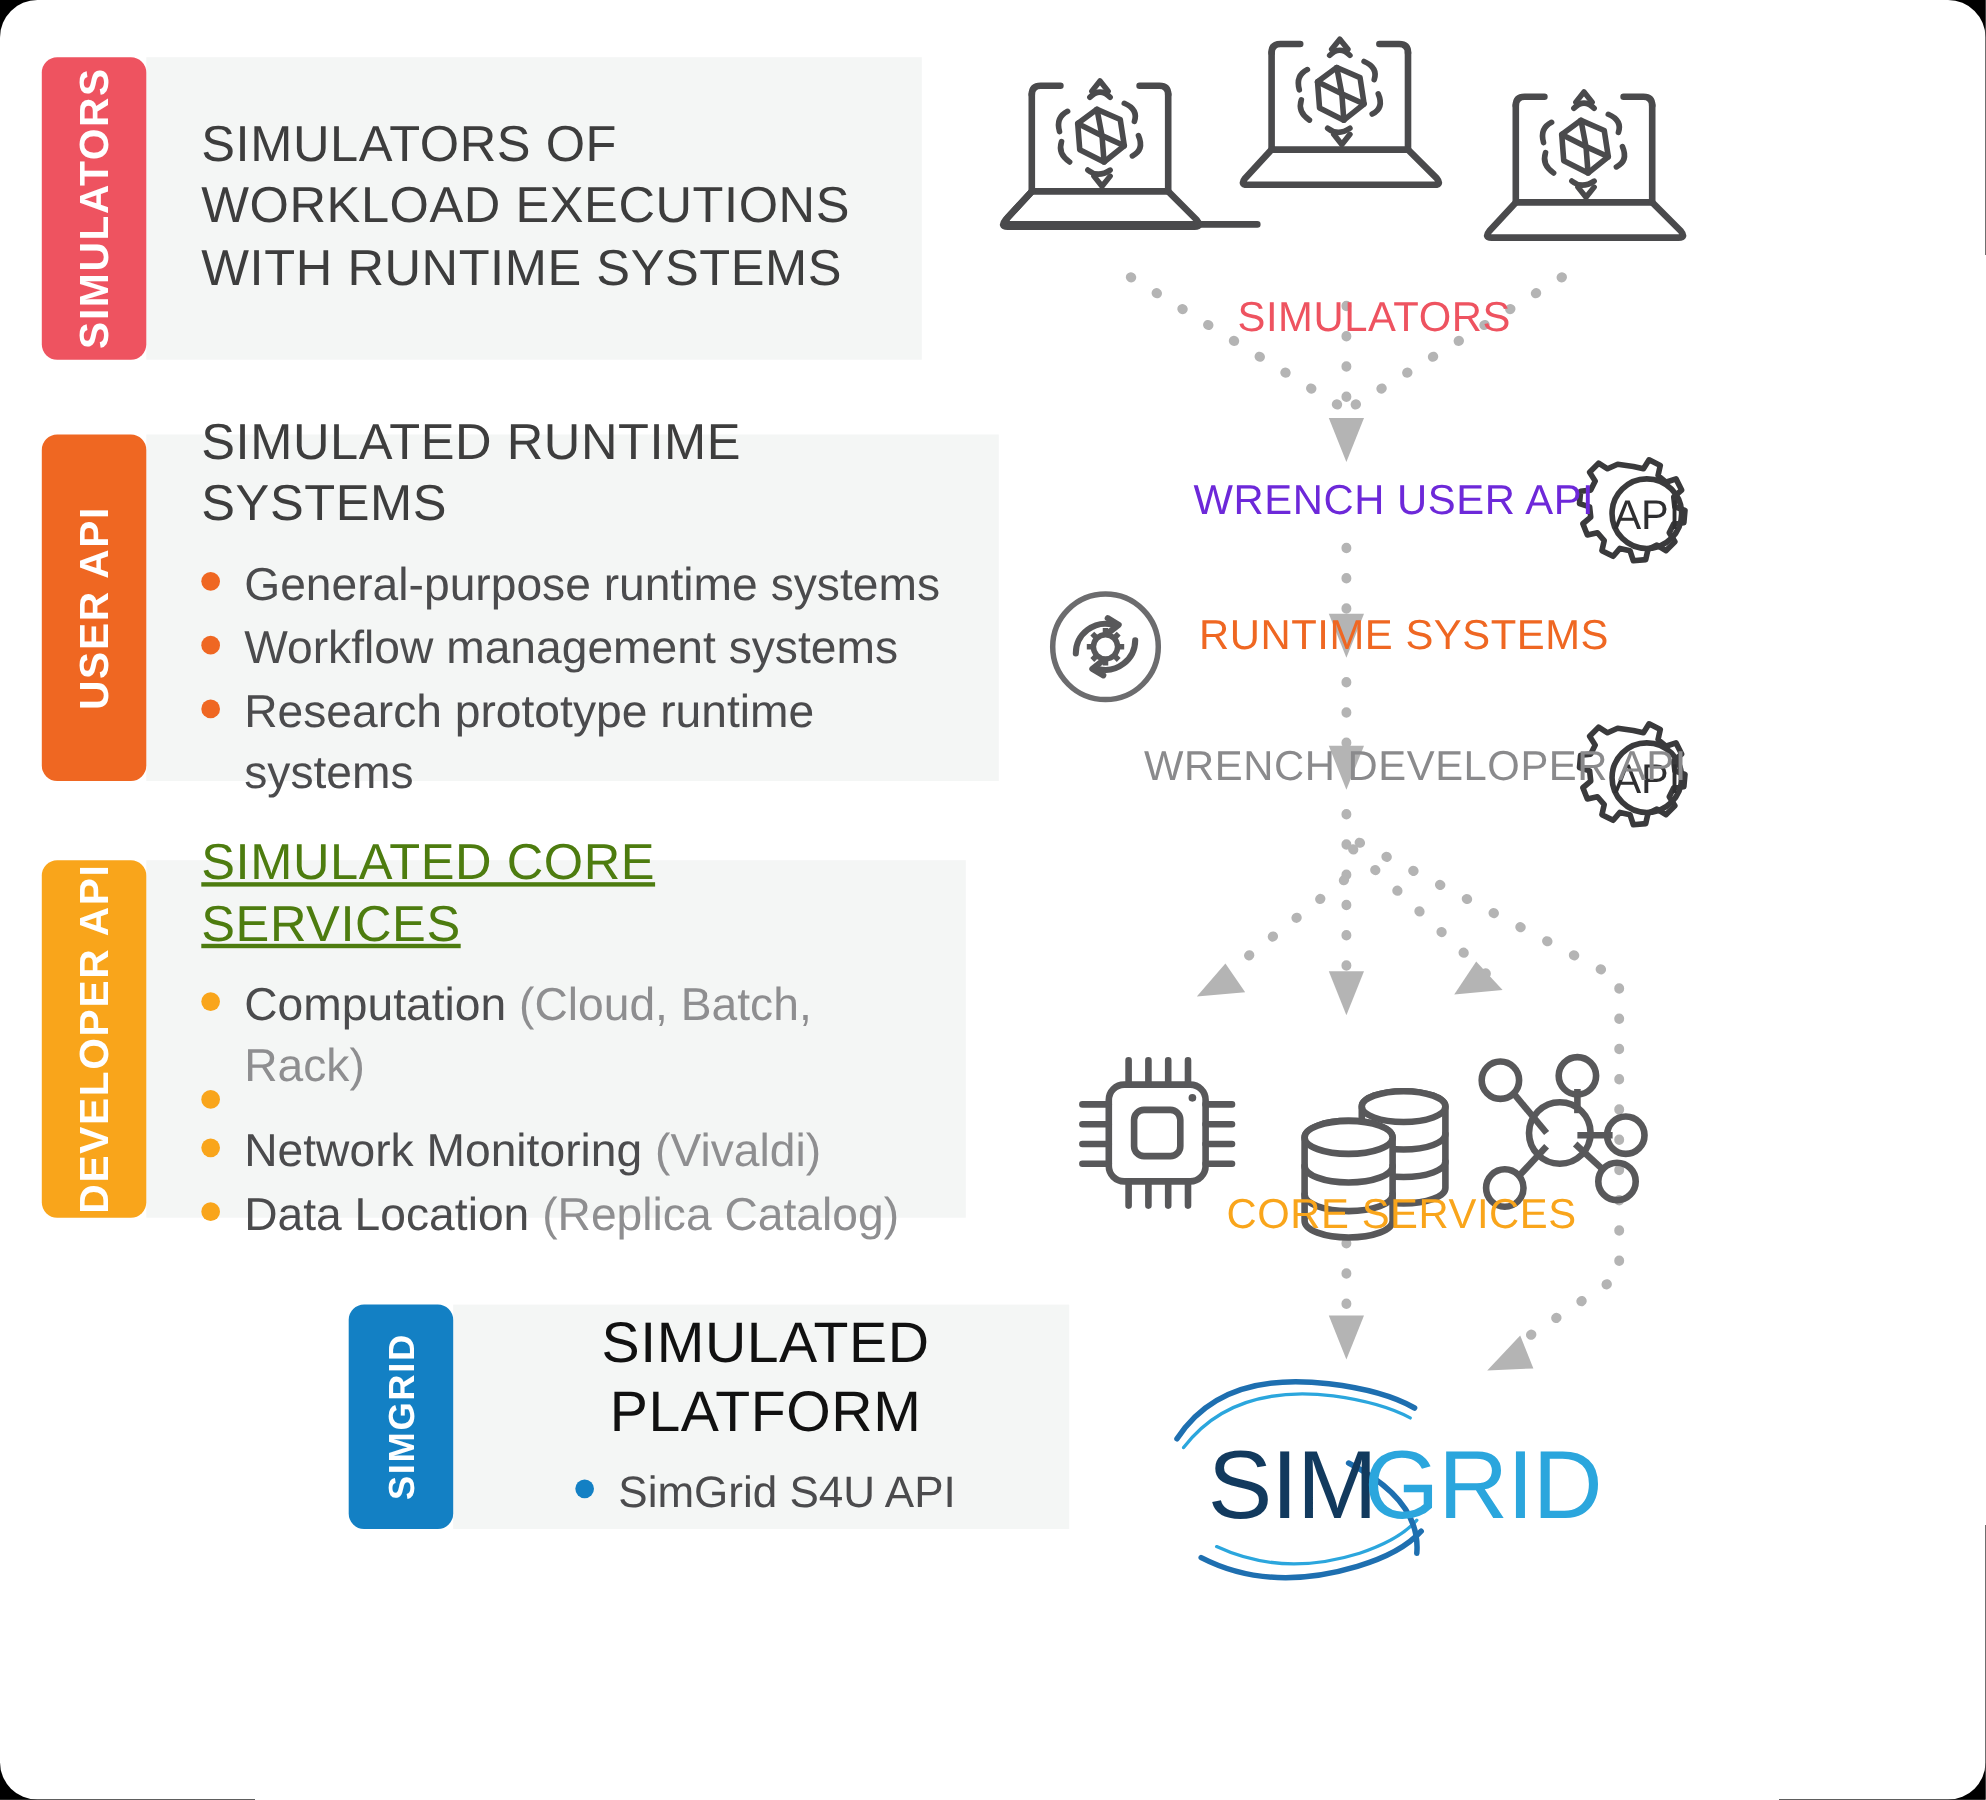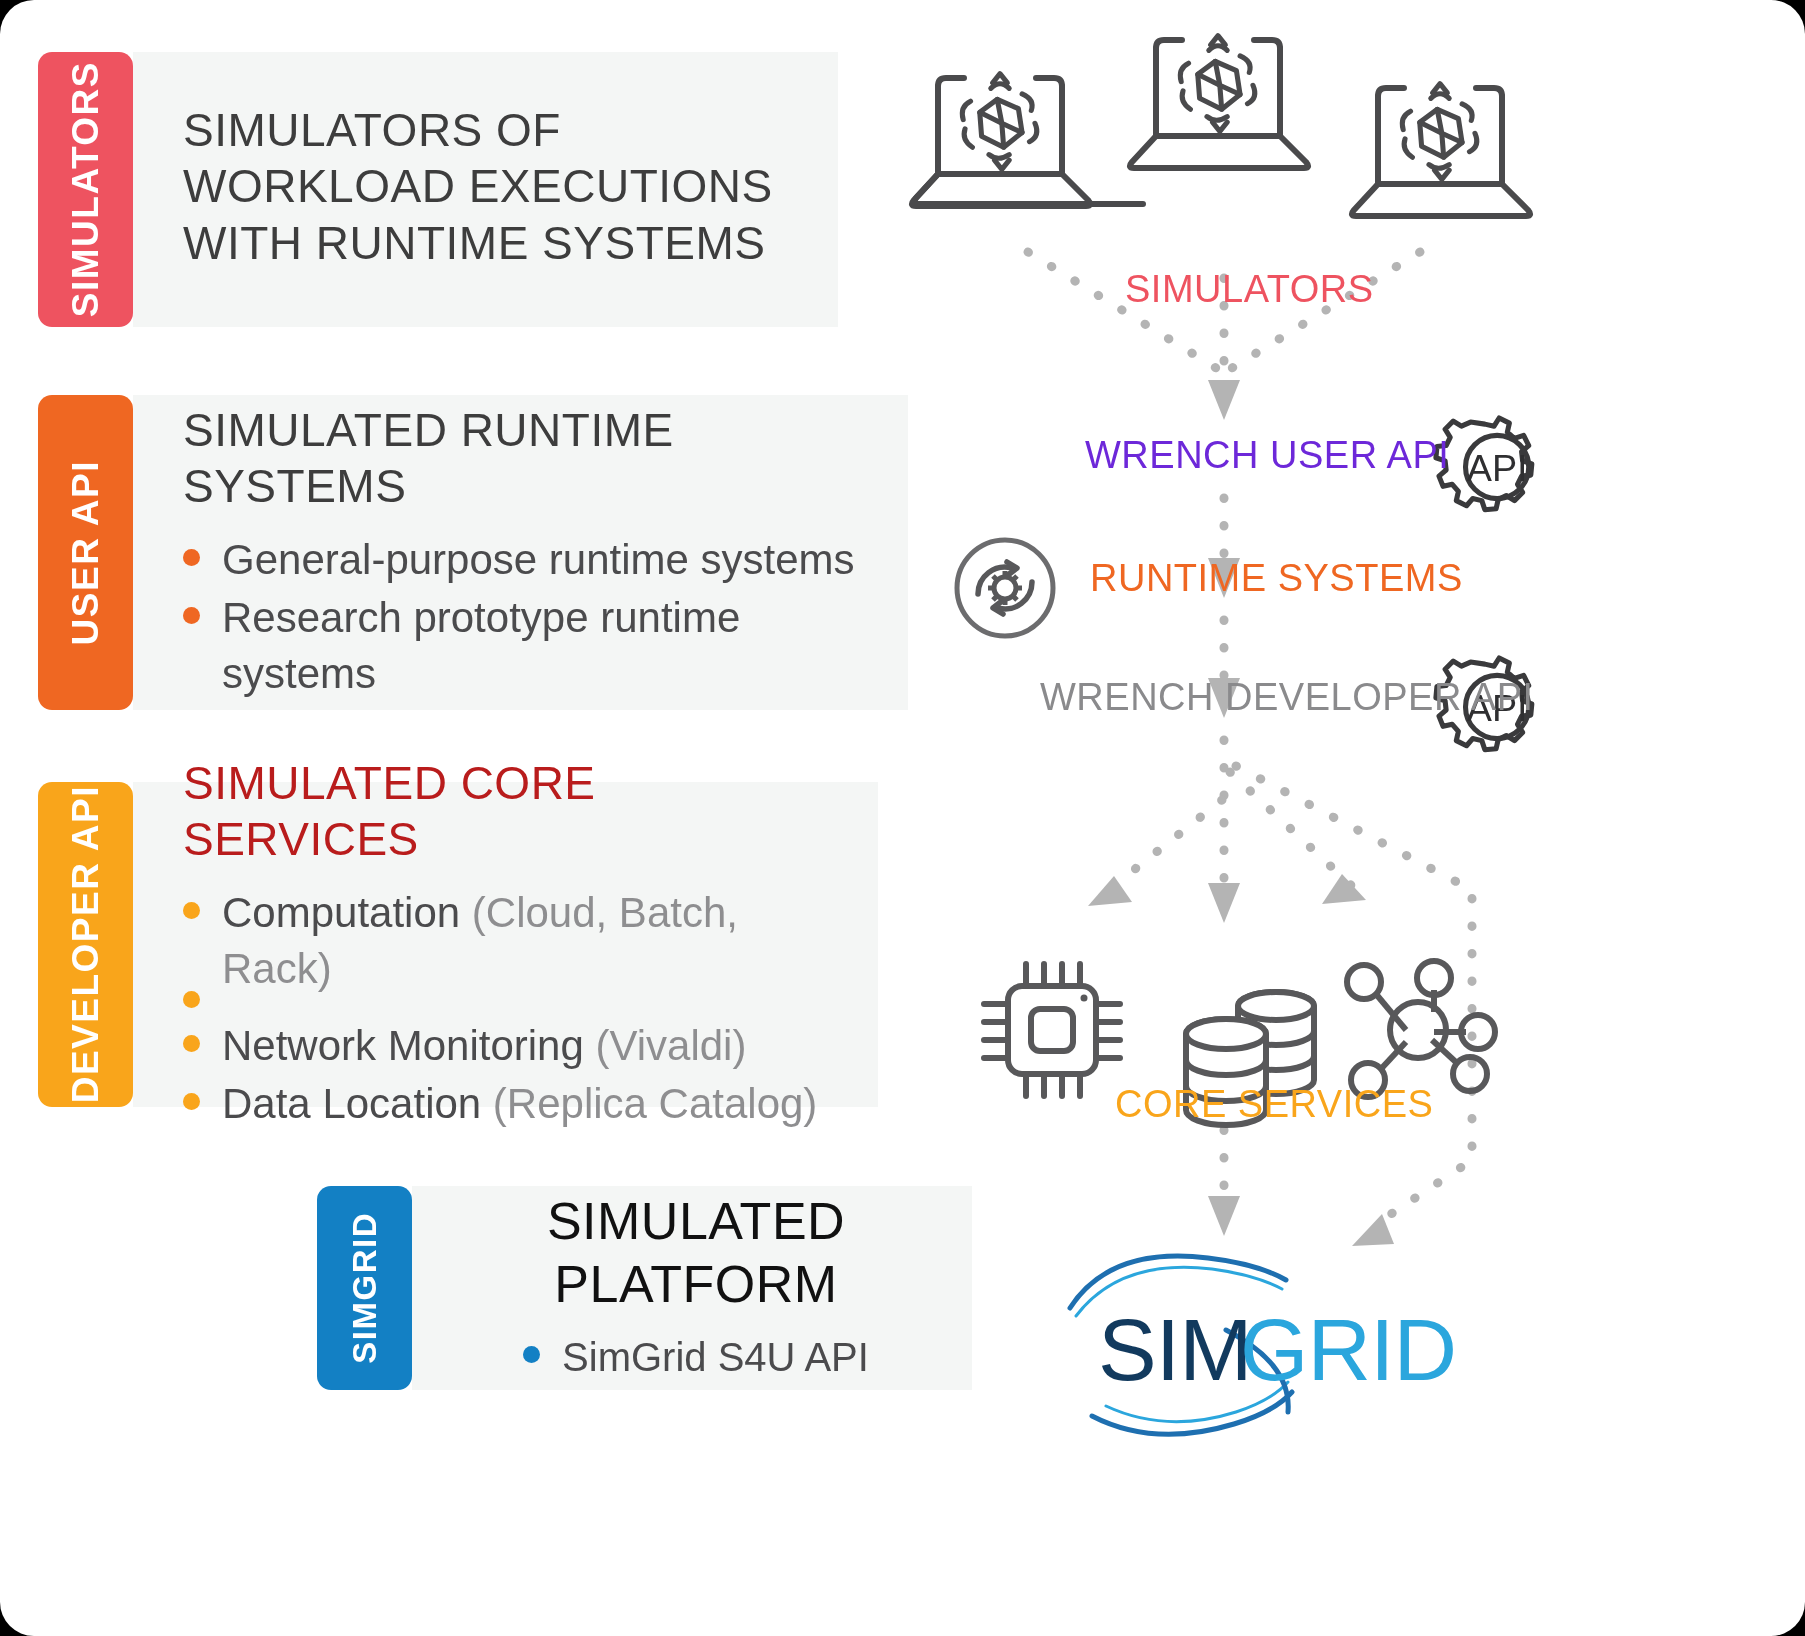--- a/index.html
+++ b/index.html
@@ -48,21 +48,21 @@
     justify-content:center;
   }
   .layer-title{
     font-size:46px;
     color:#3d3d3d;
     letter-spacing:0.5px;
     line-height:1.22;
     margin:0 0 6px 0;
     font-weight:normal;
   }
-  .layer-title.dark{ color:#b91c1c; font-weight:normal; }
+  .layer-title.dark{ color:#4d7c0f; font-weight:normal;text-decoration:underline; }
   .layer-title.center{ text-align:center; }
 
   ul.bullets{
     list-style:none;
     margin:10px 0 0 0;
     padding:0;
   }
   ul.bullets li{
     display:flex;
     align-items:baseline;
@@ -134,20 +134,24 @@
   <div class="layer" id="layer-userapi">
     <div class="layer-tab">
       <span>USER API</span>
     </div>
     <div class="layer-body">
       <div class="layer-title">SIMULATED RUNTIME SYSTEMS</div>
       <ul class="bullets lo">
         <li>
             <span class="dot"></span>
             <span class="strong">General-purpose runtime systems</span>
+          </li>
+        <li>
+            <span class="dot"></span>
+            <span class="strong">Workflow management systems</span>
           </li>
         <li>
             <span class="dot"></span>
             <span class="strong">Research prototype runtime systems</span>
           </li>
       </ul>
     </div>
   </div>
 
   <div class="layer" id="layer-devapi">

